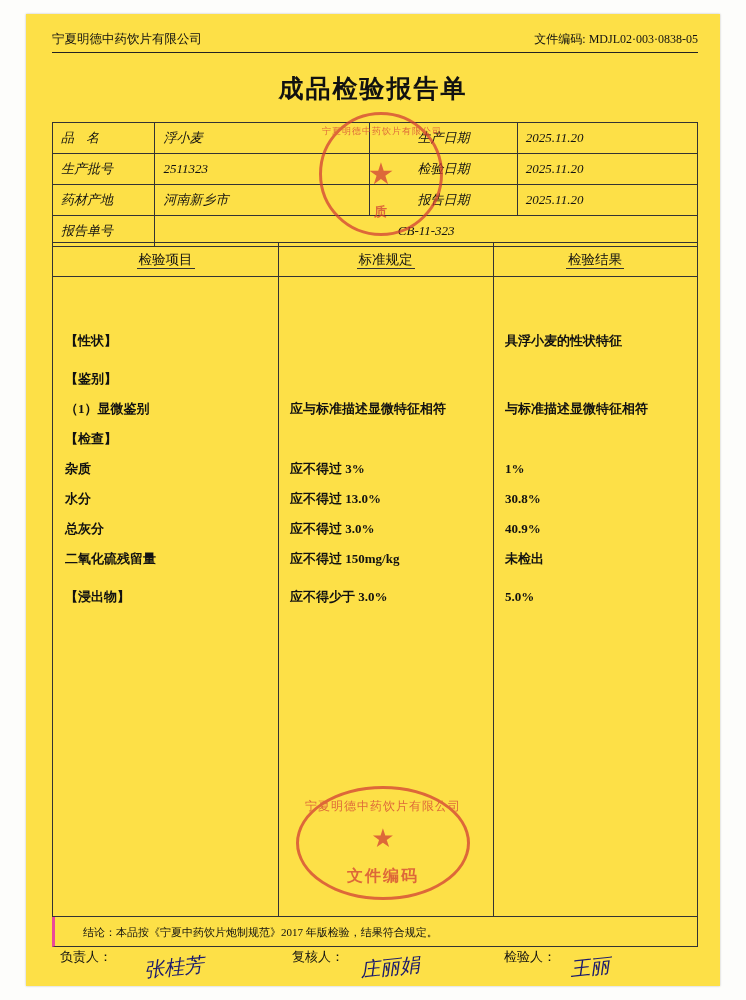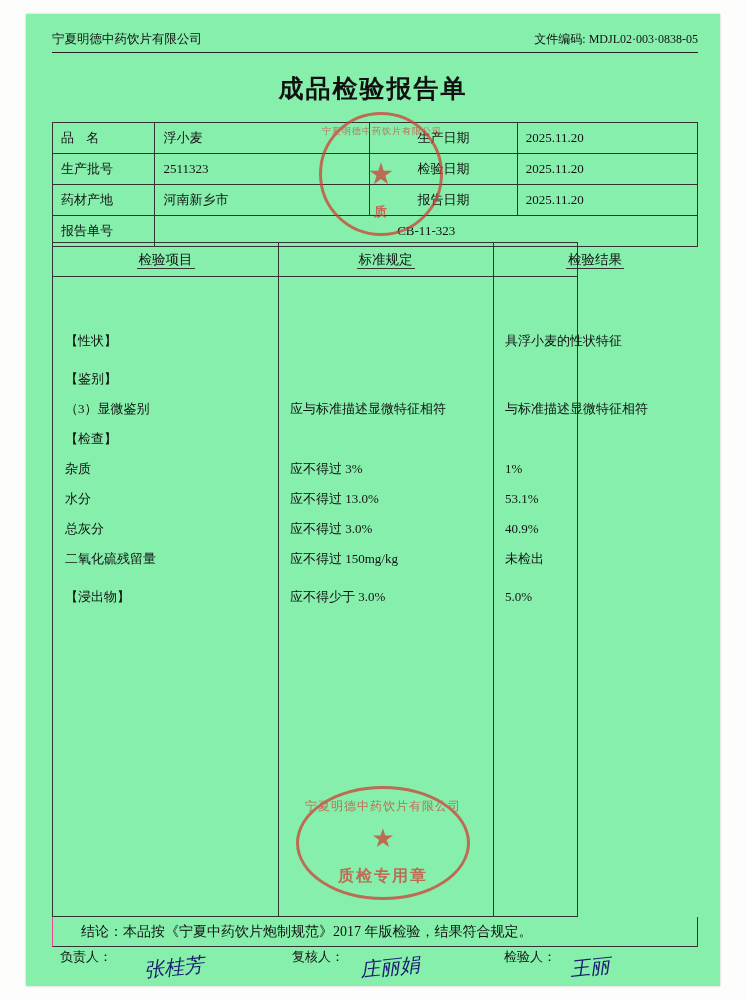--- a/index.html
+++ b/index.html
@@ -18,21 +18,21 @@
     margin: 0 auto;
     background: #fdfdfb;
     overflow: hidden;
   }
   .sheet {
     position: absolute;
     left: 26px;
     top: 14px;
     width: 694px;
     height: 972px;
-    background: #86efac;
+    background: #fde047;
     box-shadow: 0 0 2px rgba(0,0,0,0.25);
   }
 
   
   .hdr {
     position: absolute;
     left: 26px;
     top: 12px;
     width: 646px;
     height: 26px;
@@ -75,20 +75,21 @@
 
   
   .info {
     position: absolute;
     left: 26px;
     top: 108px;
     width: 646px;
     border-collapse: collapse;
     table-layout: fixed;
     font-size: 13px;
+    font-style: italic;
   }
   .info td {
     border: 1px solid #333;
     height: 30px;
     padding: 0 8px;
     vertical-align: middle;
     white-space: nowrap;
   }
   .lbl { width: 78px; }
   .val-a { width: 182px; }
@@ -97,21 +98,21 @@
   .sp-label {
     letter-spacing: 0.35em;
   }
   .lbl-center { text-align: center; }
 
   
   .main {
     position: absolute;
     left: 26px;
     top: 228px;
-    width: 526px;
+    width: 646px;
     height: 675px;
     border: 1px solid #333;
     box-sizing: border-box;
   }
   .main .colrule {
     position: absolute;
     top: 0;
     bottom: 0;
     width: 0;
     border-left: 1px solid #333;
@@ -140,20 +141,21 @@
     border-bottom: 1px solid #333;
     padding: 0 2px 1px 2px;
   }
 
   .rows {
     position: absolute;
     left: 0;
     top: 33px;
     right: 0;
     bottom: 0;
+    font-weight: bold;
   }
   .row {
     position: absolute;
     left: 0;
     right: 0;
     height: 30px;
     line-height: 30px;
     font-size: 13px;
   }
   .cell-item {
@@ -176,24 +178,24 @@
   }
 
   
   .concl {
     position: absolute;
     left: 26px;
     top: 903px;
     width: 646px;
     height: 30px;
     box-sizing: border-box;
-    border-left: 1px solid #ec4899;
+    border-left: 3px solid #ec4899;
     border-right: 1px solid #333;
     border-bottom: 1px solid #333;
-    font-size: 14px;
+    font-size: 11px;
     line-height: 30px;
     padding-left: 28px;
     white-space: nowrap;
   }
 
   
   .sigs {
     position: absolute;
     left: 26px;
     top: 934px;
@@ -326,38 +328,38 @@
         <div class="row" style="top:50px;">
           <div class="cell-item">【性状】</div>
           <div class="cell-res">具浮小麦的性状特征</div>
         </div>
         <div class="row" style="top:88px;">
           <div class="cell-item">【鉴别】</div>
           <div class="cell-std"></div>
           <div class="cell-res"></div>
         </div>
         <div class="row" style="top:118px;">
-          <div class="cell-item">（3）显微鉴别</div>
+          <div class="cell-item">（1）显微鉴别</div>
           <div class="cell-std">应与标准描述显微特征相符</div>
           <div class="cell-res">与标准描述显微特征相符</div>
         </div>
         <div class="row" style="top:148px;">
           <div class="cell-item">【检查】</div>
           <div class="cell-std"></div>
           <div class="cell-res"></div>
         </div>
         <div class="row" style="top:178px;">
           <div class="cell-item">杂质</div>
           <div class="cell-std">应不得过 3%</div>
           <div class="cell-res">1%</div>
         </div>
         <div class="row" style="top:208px;">
           <div class="cell-item">水分</div>
           <div class="cell-std">应不得过 13.0%</div>
-          <div class="cell-res">53.1%</div>
+          <div class="cell-res">30.8%</div>
         </div>
         <div class="row" style="top:238px;">
           <div class="cell-item">总灰分</div>
           <div class="cell-std">应不得过 3.0%</div>
           <div class="cell-res">40.9%</div>
         </div>
         <div class="row" style="top:268px;">
           <div class="cell-item">二氧化硫残留量</div>
           <div class="cell-std">应不得过 150mg/kg</div>
           <div class="cell-res">未检出</div>
@@ -391,17 +393,17 @@
 
     <div class="stamp stamp-top">
       <div class="arc arc-top">宁夏明德中药饮片有限公司</div>
       <div class="star">★</div>
       <div class="arc arc-bottom">质</div>
     </div>
 
     <div class="stamp stamp-bottom">
       <div class="arc arc-top">宁夏明德中药饮片有限公司</div>
       <div class="star">★</div>
-      <div class="arc arc-bottom">质检专用章</div>
+      <div class="arc arc-bottom">文件编码</div>
     </div>
 
   </div>
 </div>
 
 </body></html>

